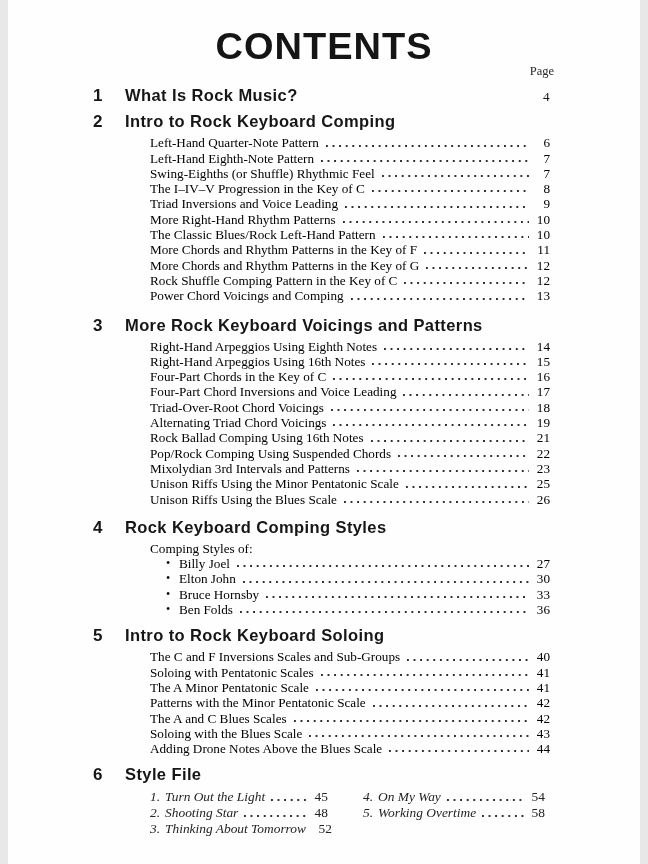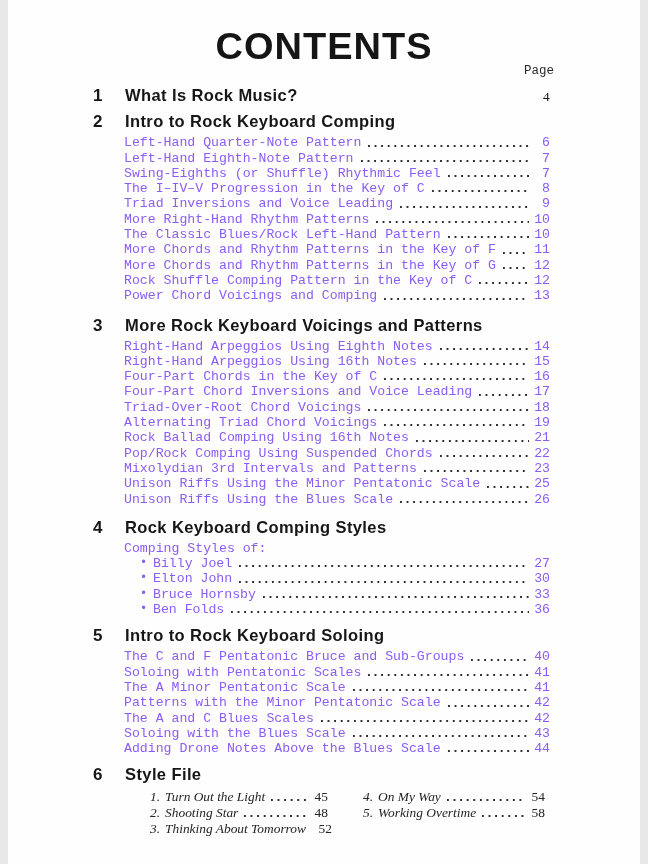--- a/index.html
+++ b/index.html
@@ -20,45 +20,45 @@
     font-weight:bold;
     font-size:38px;
     line-height:40px;
     letter-spacing:1px;
     color:#151515;
     transform:scaleY(0.95);
   }
   .page-label {
     margin:-3px 86px 0 0;
     text-align:right;
-    font-family:Liberation Mono, monospace;
+    font-family:Liberation Serif, serif;
     font-size:12.5px;
     line-height:14px;
     color:#2a2a2a;
   }
   
   .toc { margin:4px 90px 0 85px; }
   .chapter { margin-top:0; }
   .ch-head {
     display:flex;
     align-items:baseline;
     font-family:"Liberation Sans", sans-serif;
     font-weight:bold;
     font-size:16.5px;
     line-height:18px;
     letter-spacing:0.4px;
     color:#161616;
   }
   .ch-num { width:32px; flex:0 0 32px; font-size:17px; }
   .ch-title { white-space:nowrap;text-align:center; }
   .items {
-    margin-left:31px;
-    font-family:Liberation Mono, monospace;
+    margin-left:57px;
+    font-family:Liberation Serif, serif;
     font-size:13.2px;
-    color:#8b5cf6;
+    color:#000000;
   }
   .row { display:flex; line-height:15.3px; height:15.3px; }
   .lbl { white-space:nowrap; }
   .lead {
     flex:1;
     margin:0 3px 0 6px;
     background-image:radial-gradient(circle at 2px 2px, #2e2e2e 1.05px, transparent 1.4px);
     background-size:6.6px 4px;
     background-repeat:repeat-x;
     background-position:left bottom 3px;
@@ -274,21 +274,21 @@
       </div>
     </div>
 
     <div class="chapter gap-ch5">
       <div class="ch-head">
         <span class="ch-num">5</span>
         <span class="ch-title">Intro to Rock Keyboard Soloing</span>
       </div>
       <div class="items gap-items">
         <div class="row">
-            <span class="lbl">The C and F Pentatonic Bruce and Sub-Groups</span>
+            <span class="lbl">The C and F Inversions Scales and Sub-Groups</span>
             <span class="lead"></span>
             <span class="pg">40</span>
           </div>
         <div class="row">
             <span class="lbl">Soloing with Pentatonic Scales</span>
             <span class="lead"></span>
             <span class="pg">41</span>
           </div>
         <div class="row">
             <span class="lbl">The A Minor Pentatonic Scale</span>

